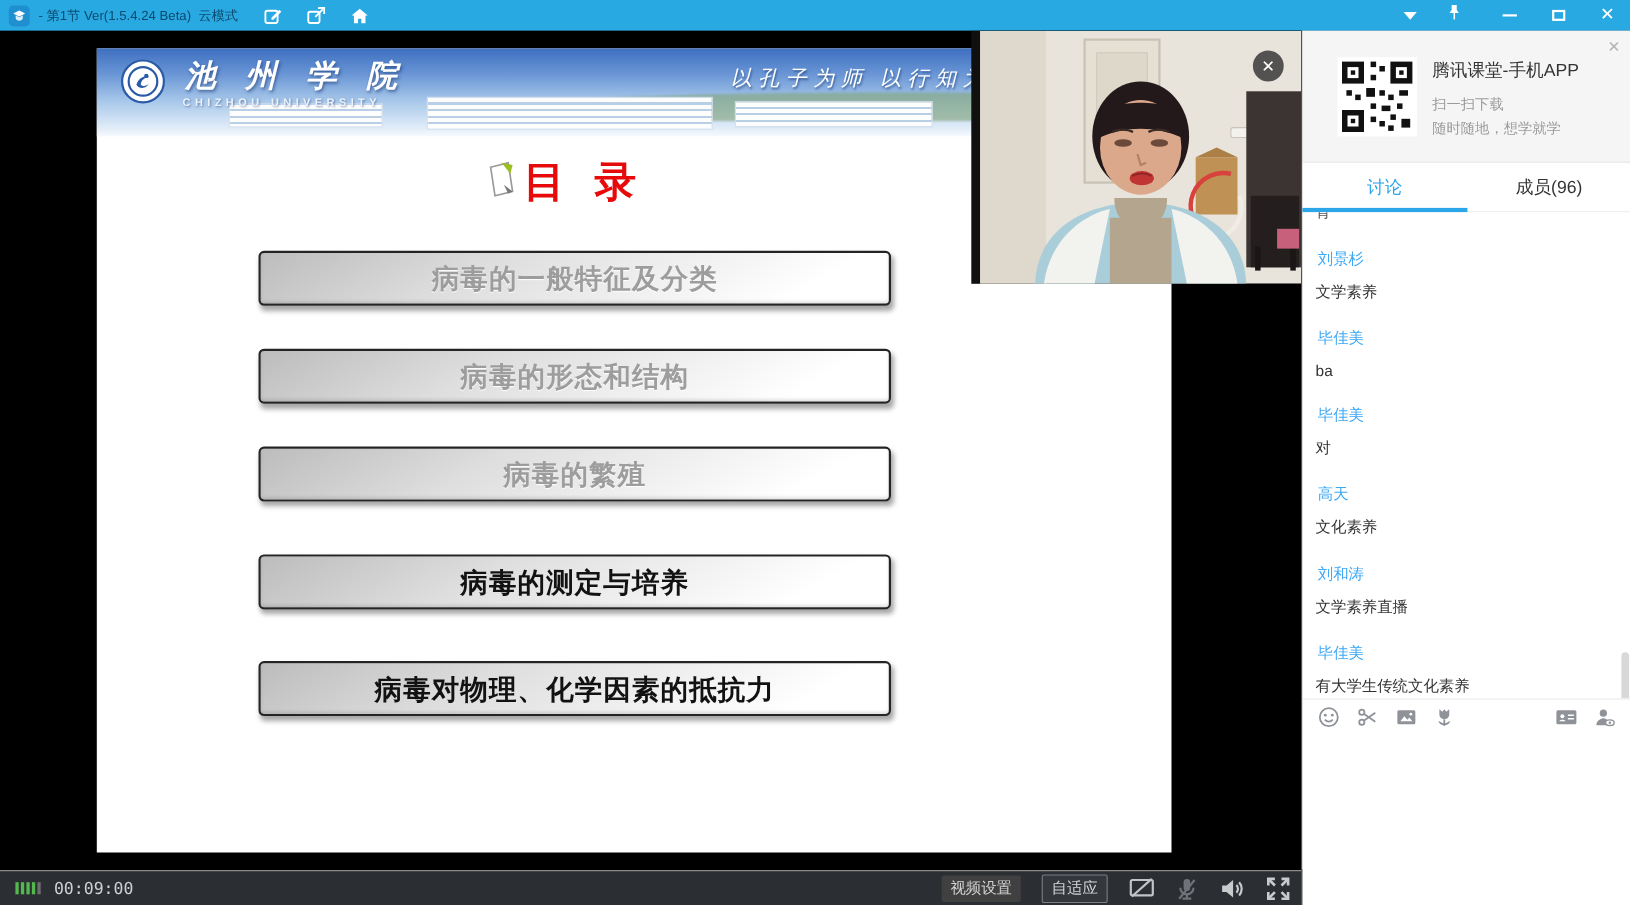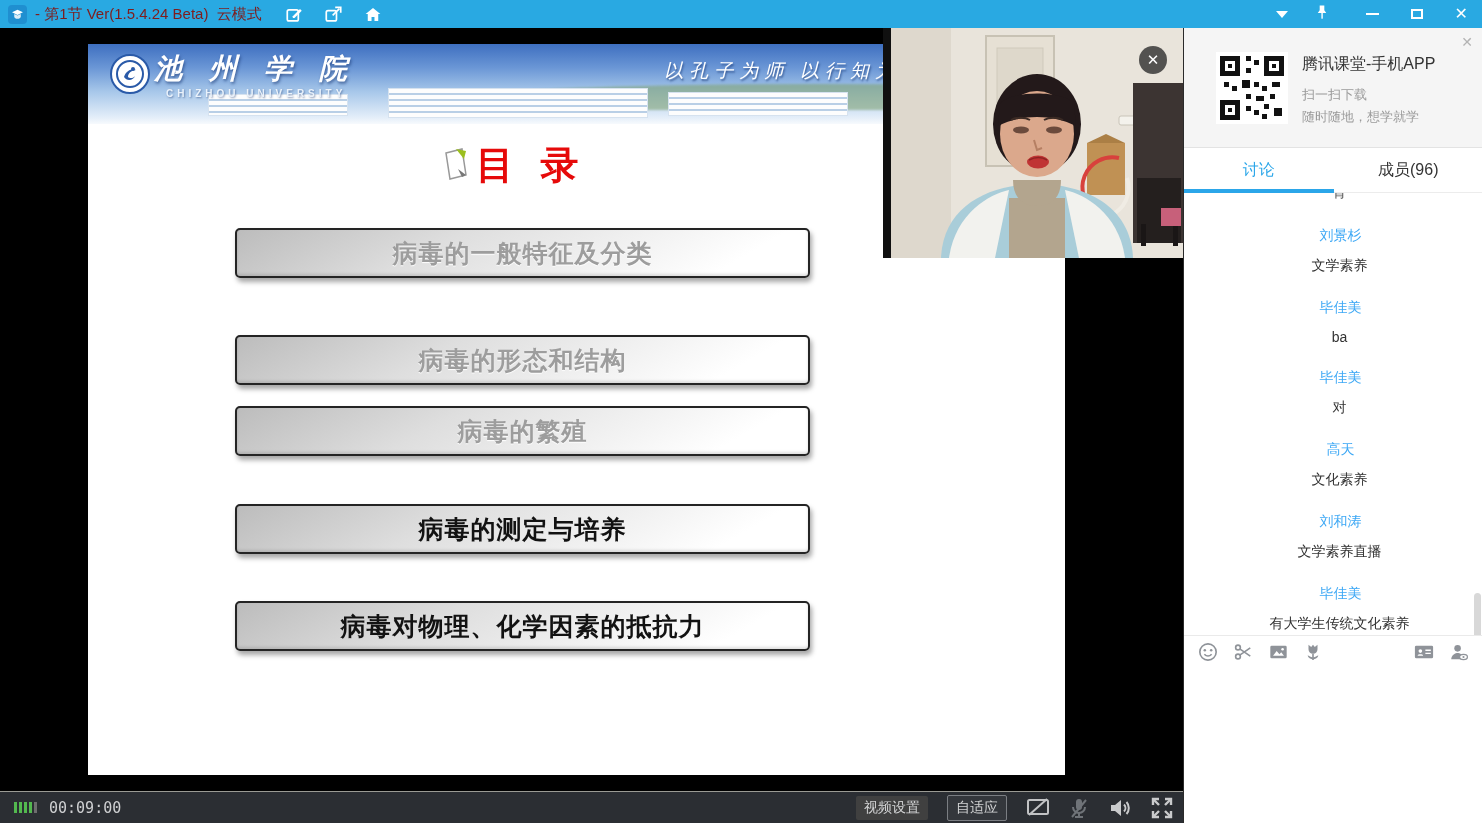--- a/index.html
+++ b/index.html
@@ -2,21 +2,21 @@
 <html><head>
 <meta charset="utf-8">
 <style>
   * { margin:0; padding:0; box-sizing:border-box; }
   html,body { width:1482px; height:823px; background:#000; font-family:"Liberation Sans",sans-serif; overflow:hidden; }
   #app { position:relative; width:1482px; height:823px; background:#000; }
 
   
   .titlebar { position:absolute; left:0; top:0; width:1482px; height:28px; background:#29a9e2; display:flex; align-items:center; }
   .tb-logo { width:19px; height:19px; margin-left:8px; background:#1f8fd0; border-radius:4px; display:flex; align-items:center; justify-content:center; }
-  .tb-title { color:#7f1d1d; font-size:15px; margin-left:8px; white-space:pre; }
+  .tb-title { color:#0c4a6e; font-size:12px; margin-left:8px; white-space:pre; }
   .tb-icons { display:flex; gap:22px; margin-left:24px; }
   .tb-icons svg { display:block; cursor:pointer; }
   .tb-right { position:absolute; right:0; top:0; height:28px; display:flex; align-items:center; gap:0; }
   .tb-caret { width:0; height:0; border-left:6px solid transparent; border-right:6px solid transparent; border-top:7px solid #fff; margin-right:26px; cursor:pointer; }
   .tb-pin { margin-right:36px; cursor:pointer; }
   .tb-min { width:13px; height:2px; background:#fff; margin-right:32px; cursor:pointer; }
   .tb-max { width:12px; height:10px; border:2px solid #fff; margin-right:32px; cursor:pointer; }
   .tb-close { color:#fff; font-size:16px; line-height:16px; margin-right:14px; cursor:pointer; }
 
   
@@ -27,38 +27,38 @@
   .slide-header { position:absolute; left:0; top:0; width:977px; height:80px; overflow:hidden;
     background:linear-gradient(180deg,#3e6fc0 0%,#6b97d6 30%,#a8c8ea 60%,#e4eef9 92%,#f7fafd 100%); }
   .hill { position:absolute; left:40%; bottom:14px; width:70%; height:26px; background:#7da06b; border-radius:50% 50% 0 0; opacity:.55; filter:blur(1px); }
   .building { position:absolute; background:repeating-linear-gradient(180deg,#fdfdfd 0 4px,#b9cfe6 4px 6px); border:1px solid #d6e2ef; }
   .b1 { left:300px; bottom:6px; width:260px; height:30px; }
   .b2 { left:580px; bottom:8px; width:180px; height:24px; }
   .b3 { right:6px; bottom:6px; width:70px; height:52px; background:repeating-linear-gradient(180deg,#f2f6fb 0 5px,#9db8d6 5px 7px); }
   .b4 { left:120px; bottom:8px; width:140px; height:22px; }
   .hdr-logo { position:absolute; left:22px; top:10px; width:40px; height:40px; background:#fff; border-radius:50%; border:2px solid #2a5aa8; display:flex; align-items:center; justify-content:center; }
   .hdr-logo svg { display:block; }
-  .hdr-cn { position:absolute; left:66px; top:6px; color:#fff; font-size:28px; font-weight:bold; font-style:italic; letter-spacing:10px; text-shadow:1px 2px 3px rgba(20,50,110,.6); font-family:"Liberation Serif",serif; }
+  .hdr-cn { position:absolute; left:80px; top:6px; color:#fff; font-size:28px; font-weight:bold; font-style:italic; letter-spacing:10px; text-shadow:1px 2px 3px rgba(20,50,110,.6); font-family:"Liberation Serif",serif; }
   .hdr-en { position:absolute; left:78px; top:44px; color:#eaf2fb; font-size:10px; letter-spacing:4px; font-weight:bold; text-shadow:1px 1px 2px rgba(20,50,110,.5); }
   .hdr-motto { position:absolute; right:140px; top:14px; color:#fff; font-size:19px; font-style:italic; letter-spacing:6px; text-shadow:1px 2px 2px rgba(20,50,110,.65); font-family:"Liberation Serif",serif; }
   .play-overlay { position:absolute; right:96px; top:22px; width:30px; height:42px; background:rgba(190,208,235,.55); border-radius:5px; display:flex; align-items:center; justify-content:center; cursor:pointer; box-shadow:0 1px 3px rgba(0,0,0,.25); }
   .play-tri { width:0; height:0; border-top:9px solid transparent; border-bottom:9px solid transparent; border-left:14px solid #fff; margin-left:3px; }
   .play-diamond { position:absolute; right:88px; top:58px; width:13px; height:13px; background:rgba(110,85,190,.85); transform:rotate(45deg); }
 
   .toc-row { position:absolute; left:352px; top:96px; display:flex; align-items:center; gap:2px; }
   .toc-title { color:#e60a0a; font-size:38px; font-weight:bold; letter-spacing:8px; }
 
   .bar { position:absolute; left:147px; width:575px; height:50px; border:2px solid #242424; border-radius:5px;
     background:linear-gradient(150deg,#bcbcbc 0%,#dedede 35%,#ffffff 85%);
     box-shadow:2px 4px 5px rgba(0,0,0,.35), inset 0 -2px 3px rgba(0,0,0,.12);
     display:flex; align-items:center; justify-content:center; }
   .bar span { font-size:25px; font-weight:bold; letter-spacing:1px; }
   .bar--dim span { color:#9d9d9d; text-shadow:0 1px 1px #fff; }
   .bar--on span { color:#121212; }
-  .bar1{top:184px;} .bar2{top:273px;margin-top:18px;} .bar3{top:362px;} .bar4{top:460px;} .bar5{top:557px;}
+  .bar1{top:184px;} .bar2{top:273px;} .bar3{top:362px;} .bar4{top:460px;} .bar5{top:557px;}
 
   
   .webcam { position:absolute; left:883px; top:0; width:300px; height:230px; background:#101010; overflow:hidden; }
   .webcam svg { position:absolute; left:8px; top:0; }
   .cam-close { position:absolute; right:16px; top:18px; width:28px; height:28px; border-radius:50%; background:rgba(45,45,45,.8); color:#fff; font-size:15px; display:flex; align-items:center; justify-content:center; cursor:pointer; }
 
   
   .bottombar { position:absolute; left:0; top:763px; width:1183px; height:32px; background:#2b2e33; border-top:1px solid #9a9a94; display:flex; align-items:center; }
   .signal { display:flex; align-items:flex-end; gap:2px; margin-left:14px; }
   .signal i { display:block; width:3px; height:11px; background:#53b84f; }
@@ -77,21 +77,21 @@
   .qr { position:absolute; left:32px; top:24px; width:72px; height:72px; background:#fff; }
   .promo-title { position:absolute; left:118px; top:26px; font-size:16px; color:#333; }
   .promo-line1 { position:absolute; left:118px; top:58px; font-size:13px; color:#9b9b9b; }
   .promo-line2 { position:absolute; left:118px; top:80px; font-size:13px; color:#9b9b9b; }
 
   .tabs { position:absolute; left:0; top:120px; width:299px; height:45px; display:flex; border-bottom:1px solid #ececec; background:#fff; }
   .tab { width:50%; display:flex; align-items:center; justify-content:center; font-size:16px; color:#333; cursor:pointer; position:relative; }
   .tab--active { color:#2ba6e9; }
   .tab--active::after { content:""; position:absolute; left:0; bottom:-1px; width:100%; height:4px; background:#2ba6e9; }
 
-  .messages { position:absolute; left:0; top:165px; width:299px; height:442px; overflow:hidden; background:#fff;text-align:center; }
+  .messages { position:absolute; left:0; top:165px; width:299px; height:442px; overflow:hidden; background:#fff; }
   .sliver { height:10px; overflow:hidden; padding-left:12px; }
   .sliver span { display:block; margin-top:-9px; font-size:14px; color:#555; }
   .msg { padding-top:24px; }
   .msg .user { padding-left:14px; font-size:14px; color:#3da8f5; margin-bottom:12px; }
   .msg .text { padding-left:12px; font-size:14px; color:#333; }
   .scroll-thumb { position:absolute; right:2px; top:400px; width:7px; height:58px; background:#d8d8d8; border-radius:4px; cursor:pointer; }
 
   .chat-toolbar { position:absolute; left:0; top:607px; width:299px; height:33px; border-top:1px solid #eaeaea; display:flex; align-items:center; background:#fff; }
   .chat-toolbar svg { display:block; cursor:pointer; }
   .ct-left { display:flex; gap:15px; margin-left:14px; }

